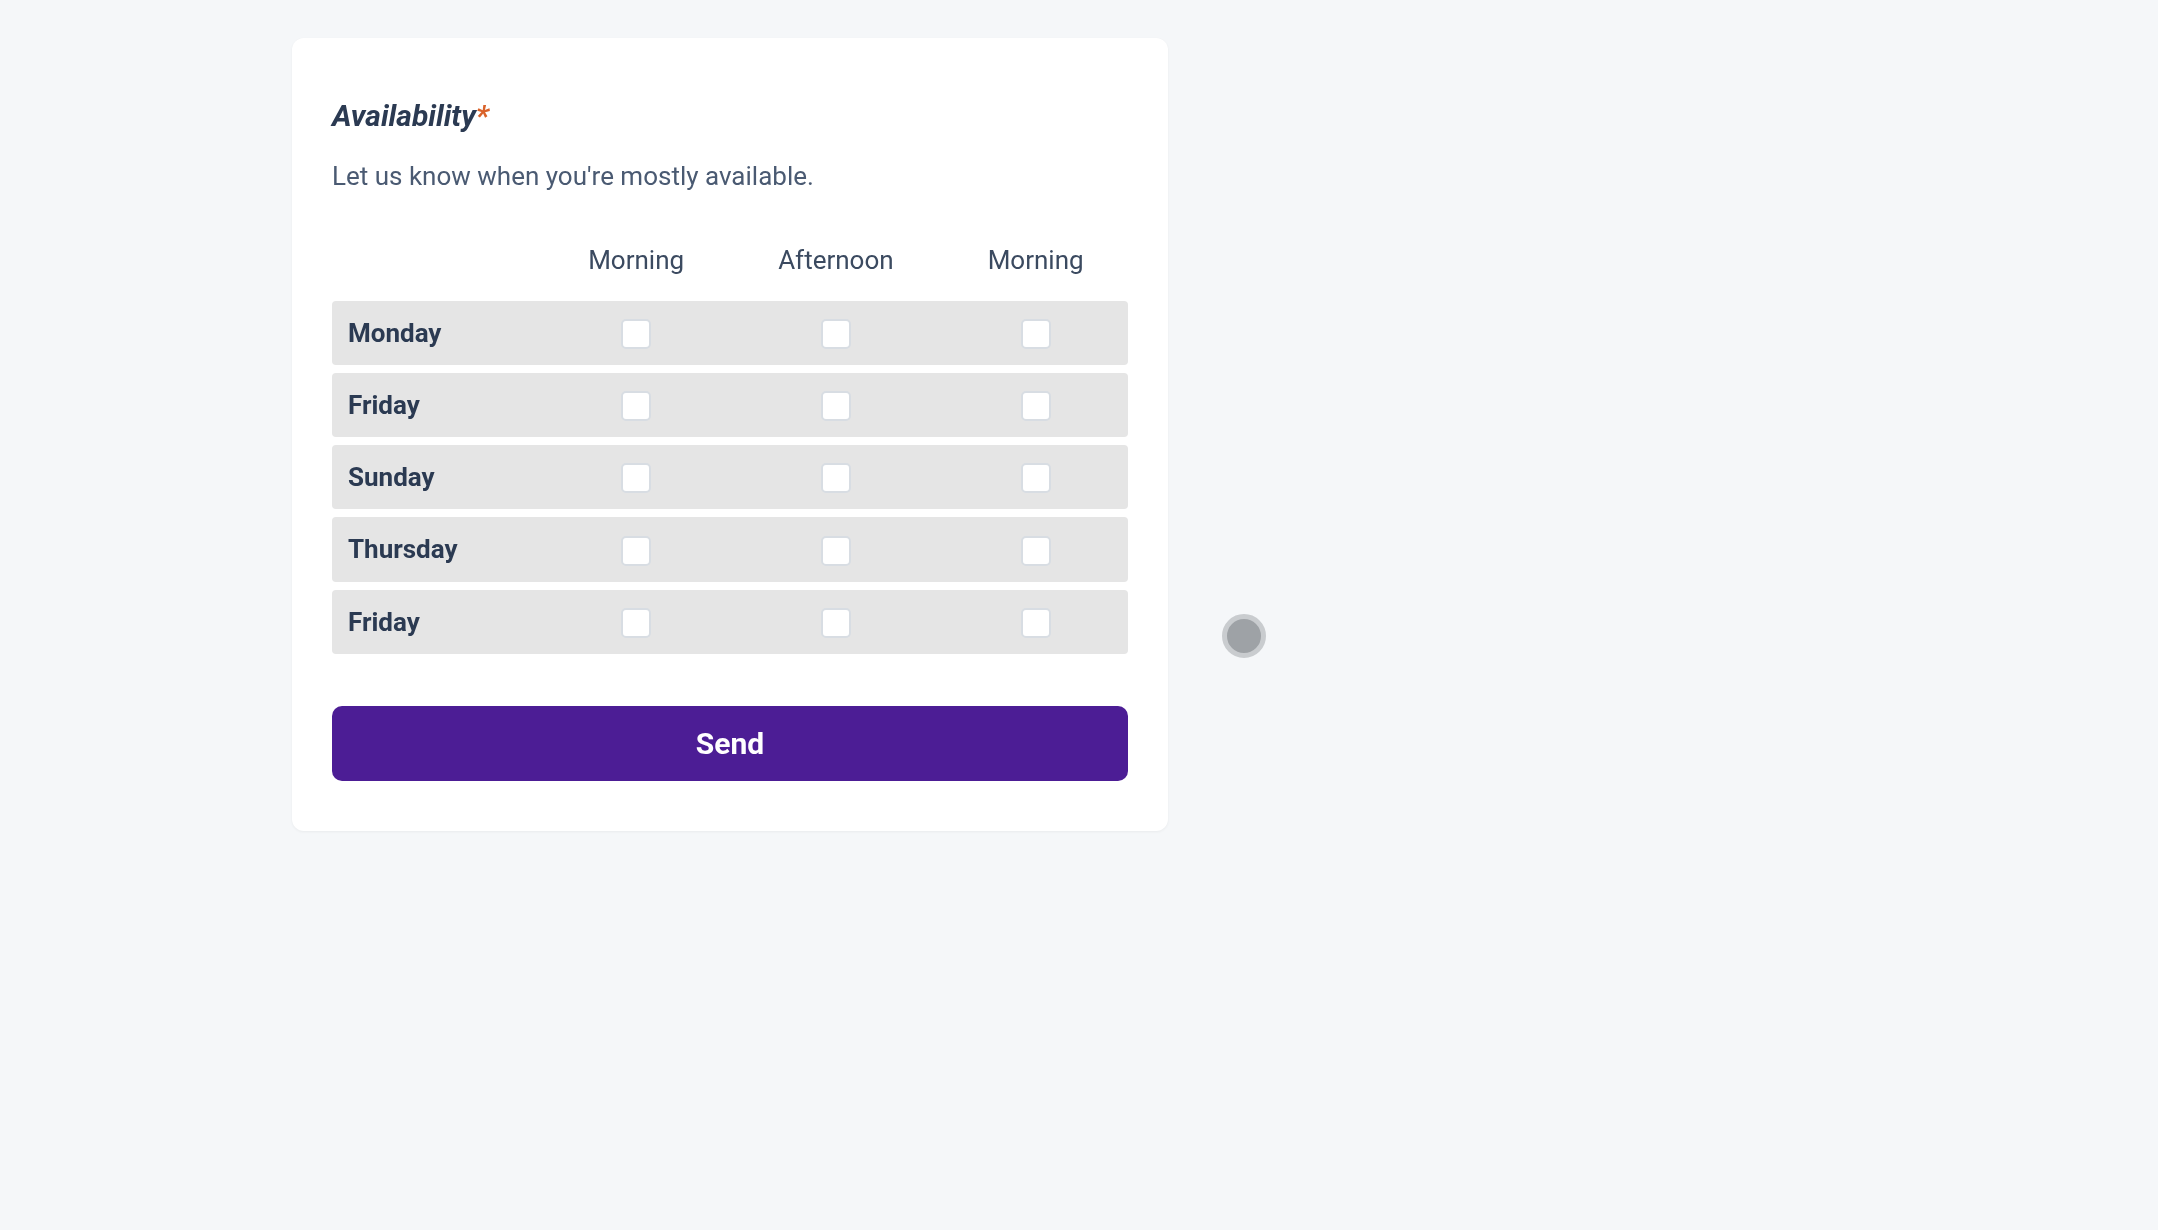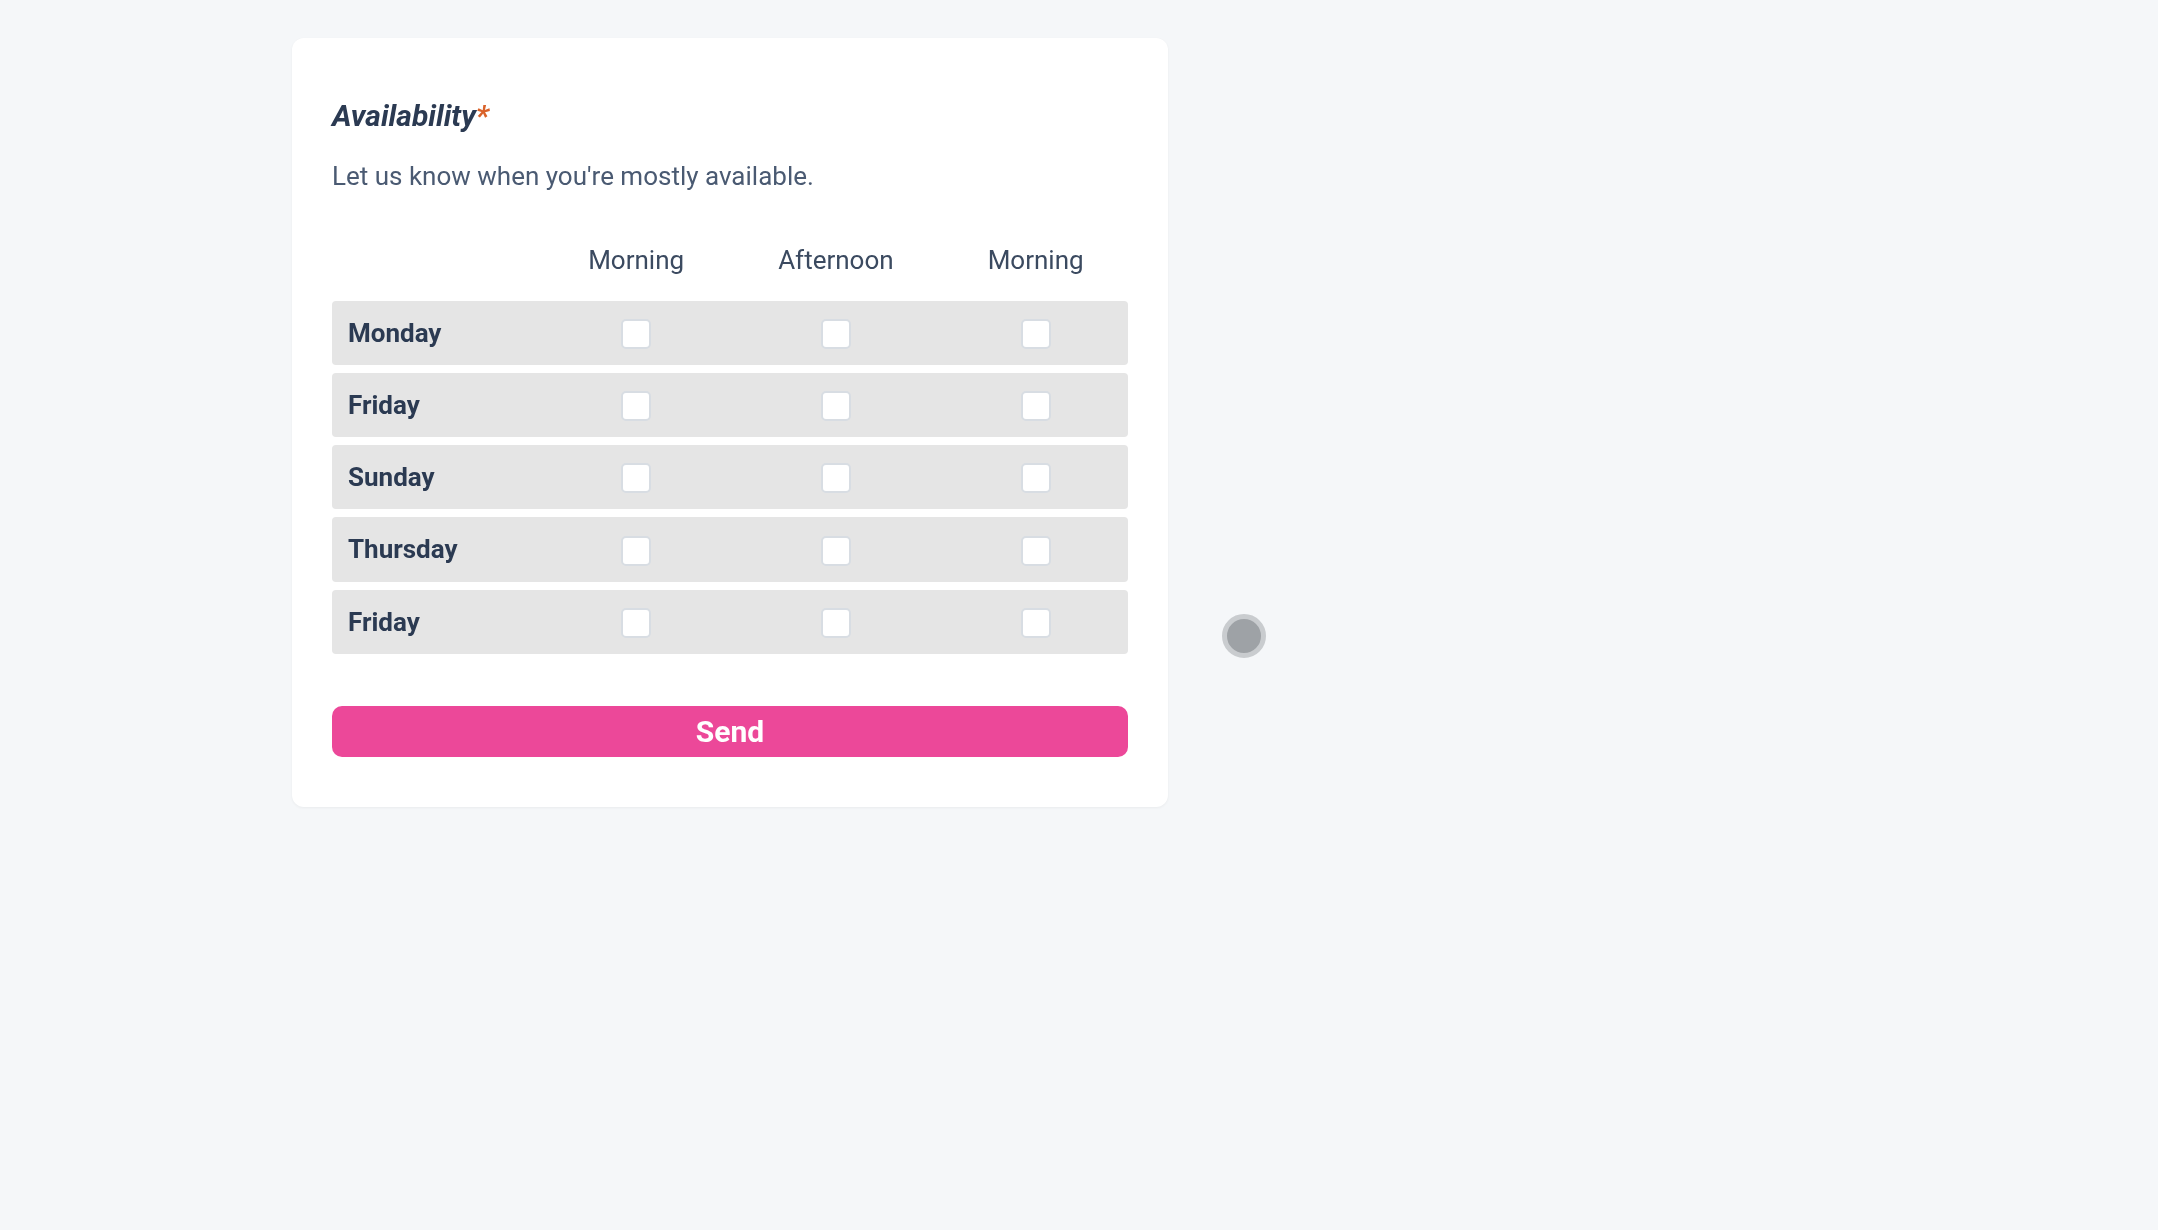--- a/index.html
+++ b/index.html
@@ -83,27 +83,27 @@
       border: 2px solid #d8dde3;
       border-radius: 5px;
       background: #ffffff;
       display: inline-block;
       cursor: pointer;
       vertical-align: middle;
     }
     .send-btn {
       width: 100%;
       margin-top: 44px;
-      background: #ec4899;
+      background: #4c1d95;
       color: #ffffff;
       font-size: 30px;
       font-weight: 700;
       border: none;
       border-radius: 10px;
-      padding: 8px 0;
+      padding: 20px 0;
       cursor: pointer;
       font-family: inherit;
     }
     .floating-dot {
       position: absolute;
       left: 1222px;
       top: 614px;
       width: 44px;
       height: 44px;
       border-radius: 50%;

